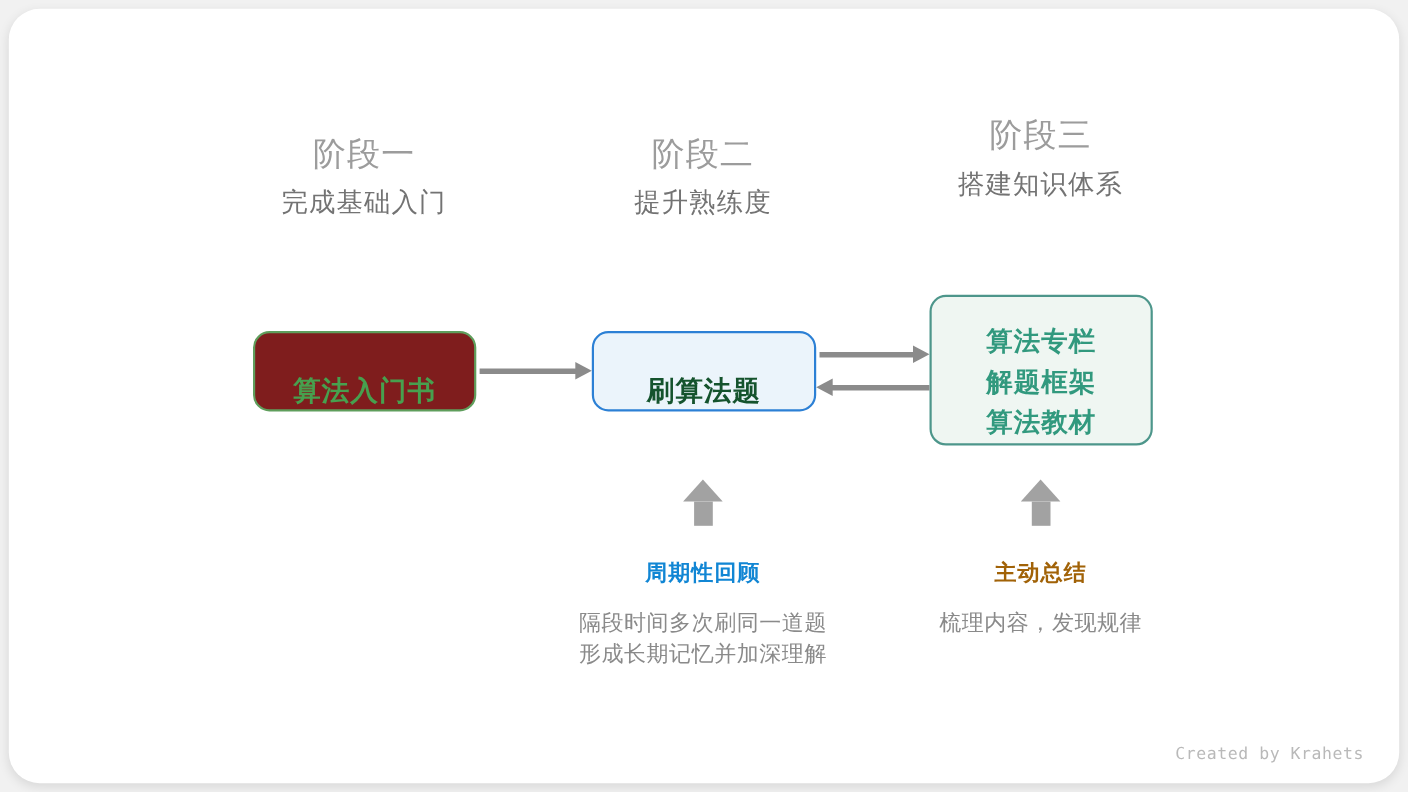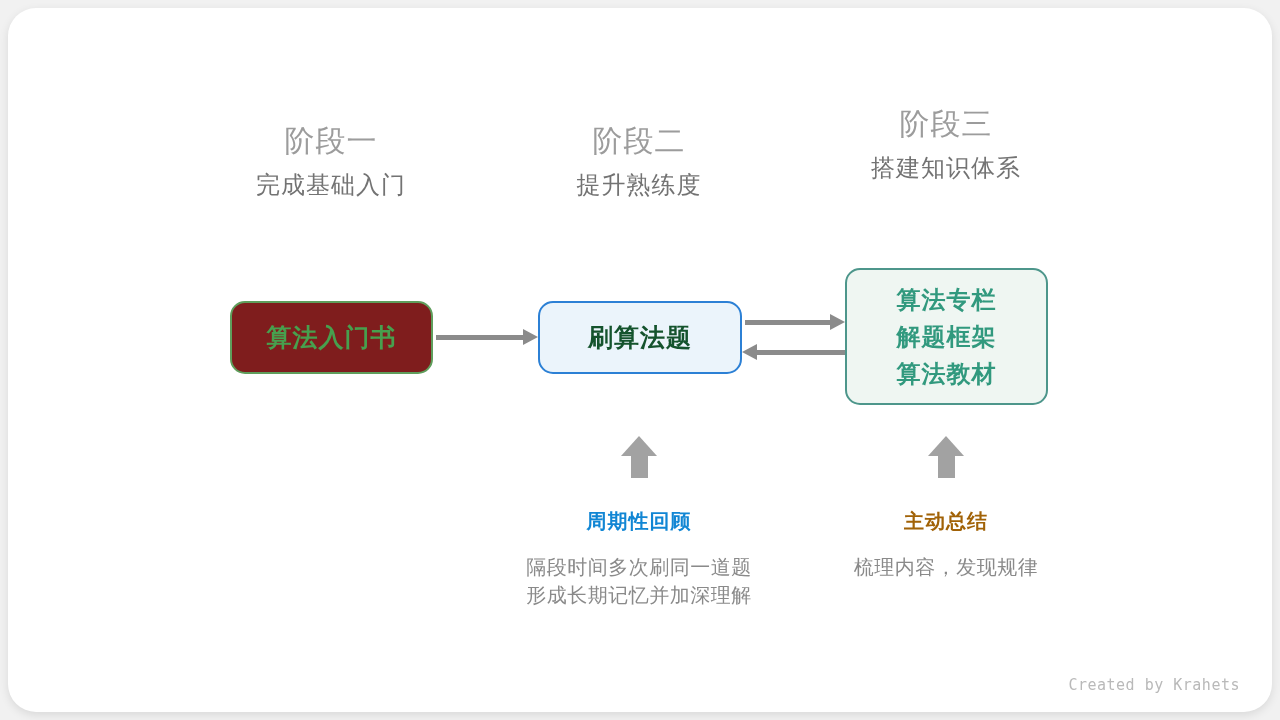--- a/index.html
+++ b/index.html
@@ -30,21 +30,21 @@
     letter-spacing: 1px;
   }
   .hdr1 { left: 201px; top: 126px; }
   .hdr2 { left: 509px; top: 126px; }
   .hdr3 { left: 816px; top: 109px; }
 
   
   .node {
     box-sizing: border-box;
     border-radius: 15px;
-    display: flex; align-items: center; justify-content: center;
+    display: flex; align-items: center; justify-content: flex-end;
     flex-direction: column;
     font-weight: 700; font-size: 25px; letter-spacing: 1px;
   }
   .node-green {
     left: 230px; top: 301px; width: 203px; height: 73px;
     background: #7f1d1d; border: 2.5px solid #5f9e5c; color: #47a04e;
   }
   .node-blue {
     left: 538px; top: 301px; width: 204px; height: 73px;
     background: #ebf4fb; border: 2.5px solid #2c80d5; color: #14532d;

